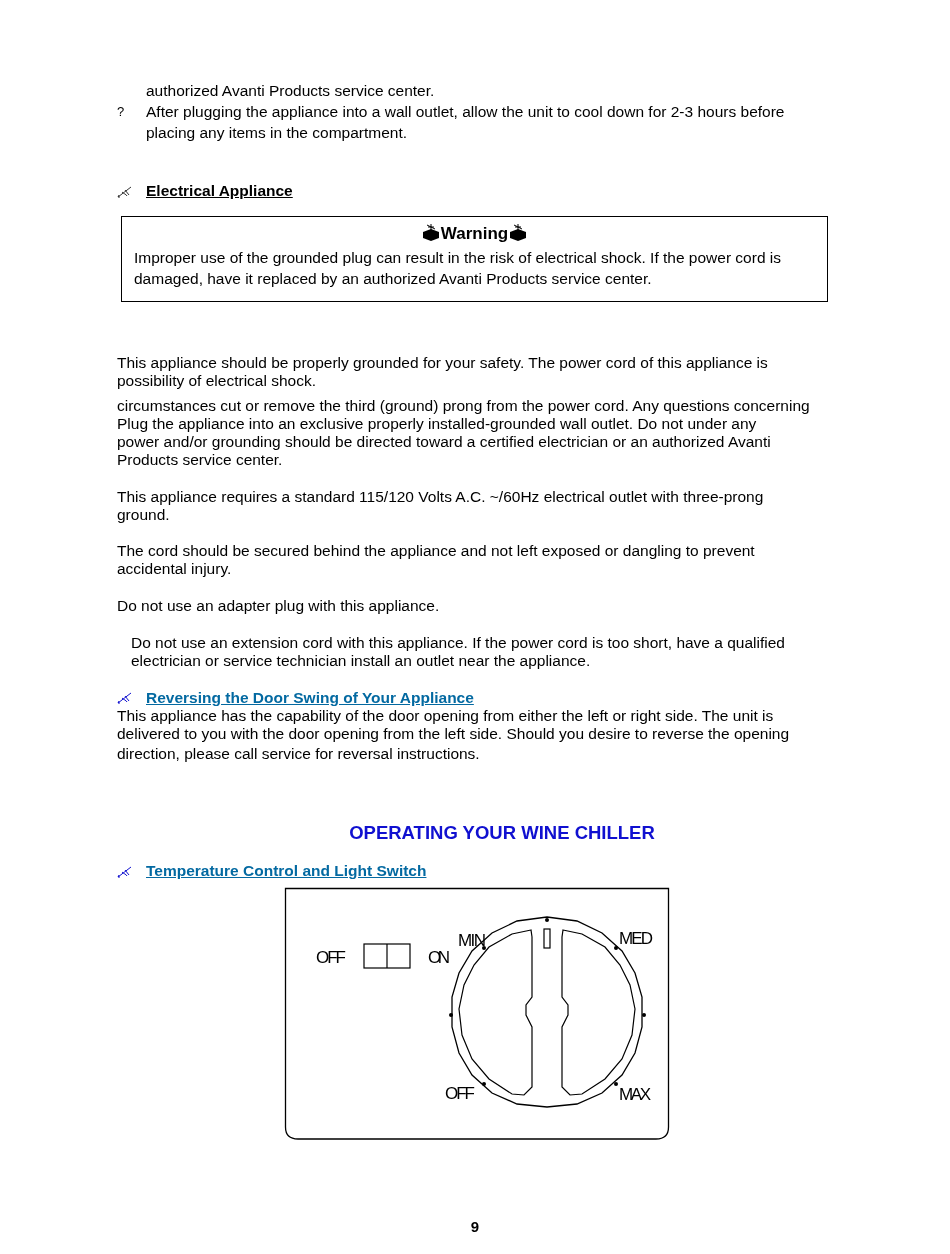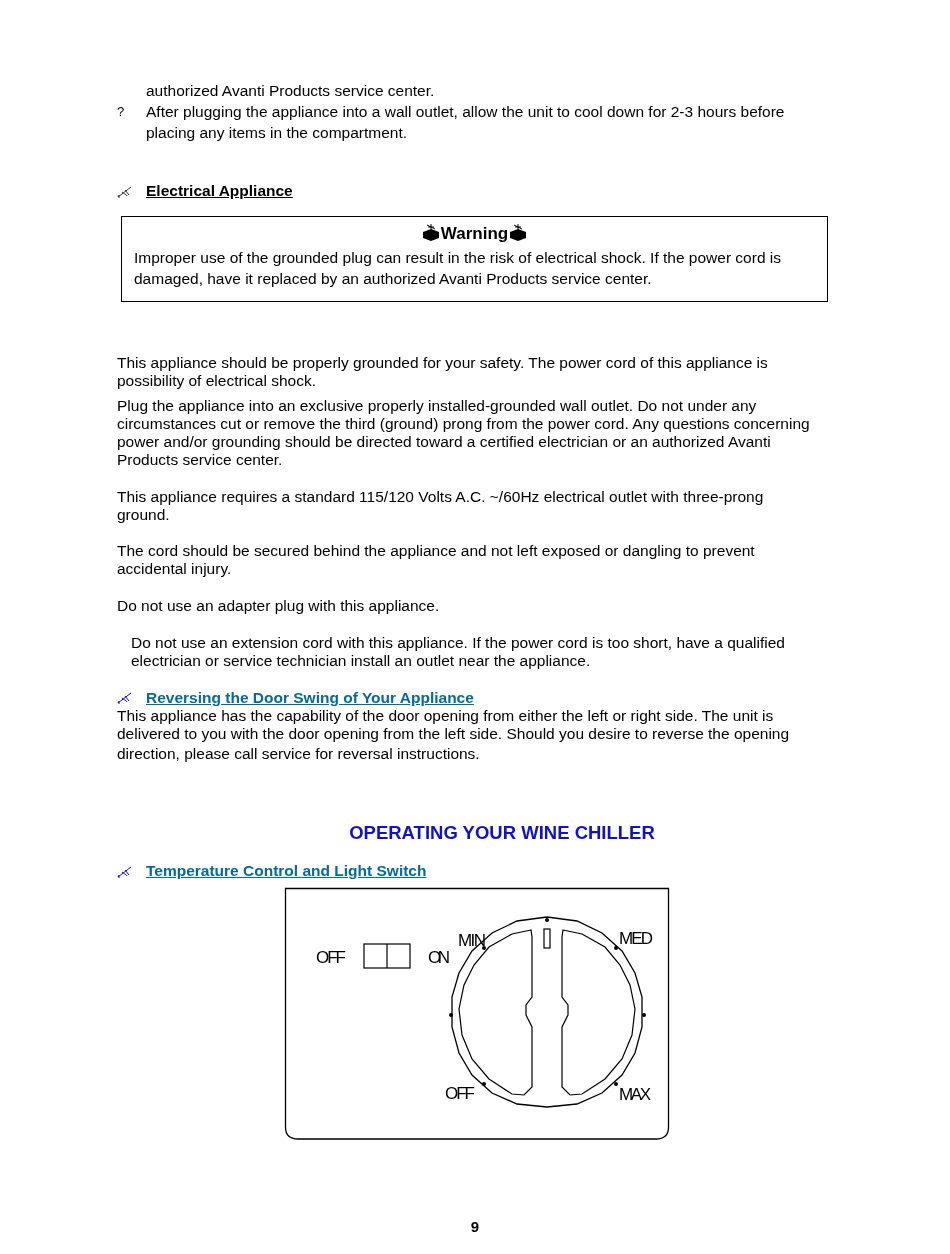--- a/index.html
+++ b/index.html
@@ -52,22 +52,22 @@
     <div>damaged, have it replaced by an authorized Avanti Products service center.</div>
   </div>
 </div>
 
 <div class="abs txt para" style="left:117px; top:324px; width:720px;margin-top:30px;">
   <p>This appliance should be properly grounded for your safety. The power cord of this appliance is</p>
   <p>possibility of electrical shock.</p>
 </div>
 
 <div class="abs txt para" style="left:117px; top:397px; width:720px;">
+  <p>circumstances cut or remove the third (ground) prong from the power cord. Any questions concerning</p>
   <p>Plug the appliance into an exclusive properly installed-grounded wall outlet. Do not under any</p>
-  <p>circumstances cut or remove the third (ground) prong from the power cord. Any questions concerning</p>
   <p>power and/or grounding should be directed toward a certified electrician or an authorized Avanti</p>
   <p>Products service center.</p>
 </div>
 
 <div class="abs txt para" style="left:117px; top:488px; width:720px;">
   <p>This appliance requires a standard 115/120 Volts A.C. ~/60Hz electrical outlet with three-prong</p>
   <p>ground.</p>
 </div>
 
 <div class="abs txt para" style="left:117px; top:542px; width:720px;">

